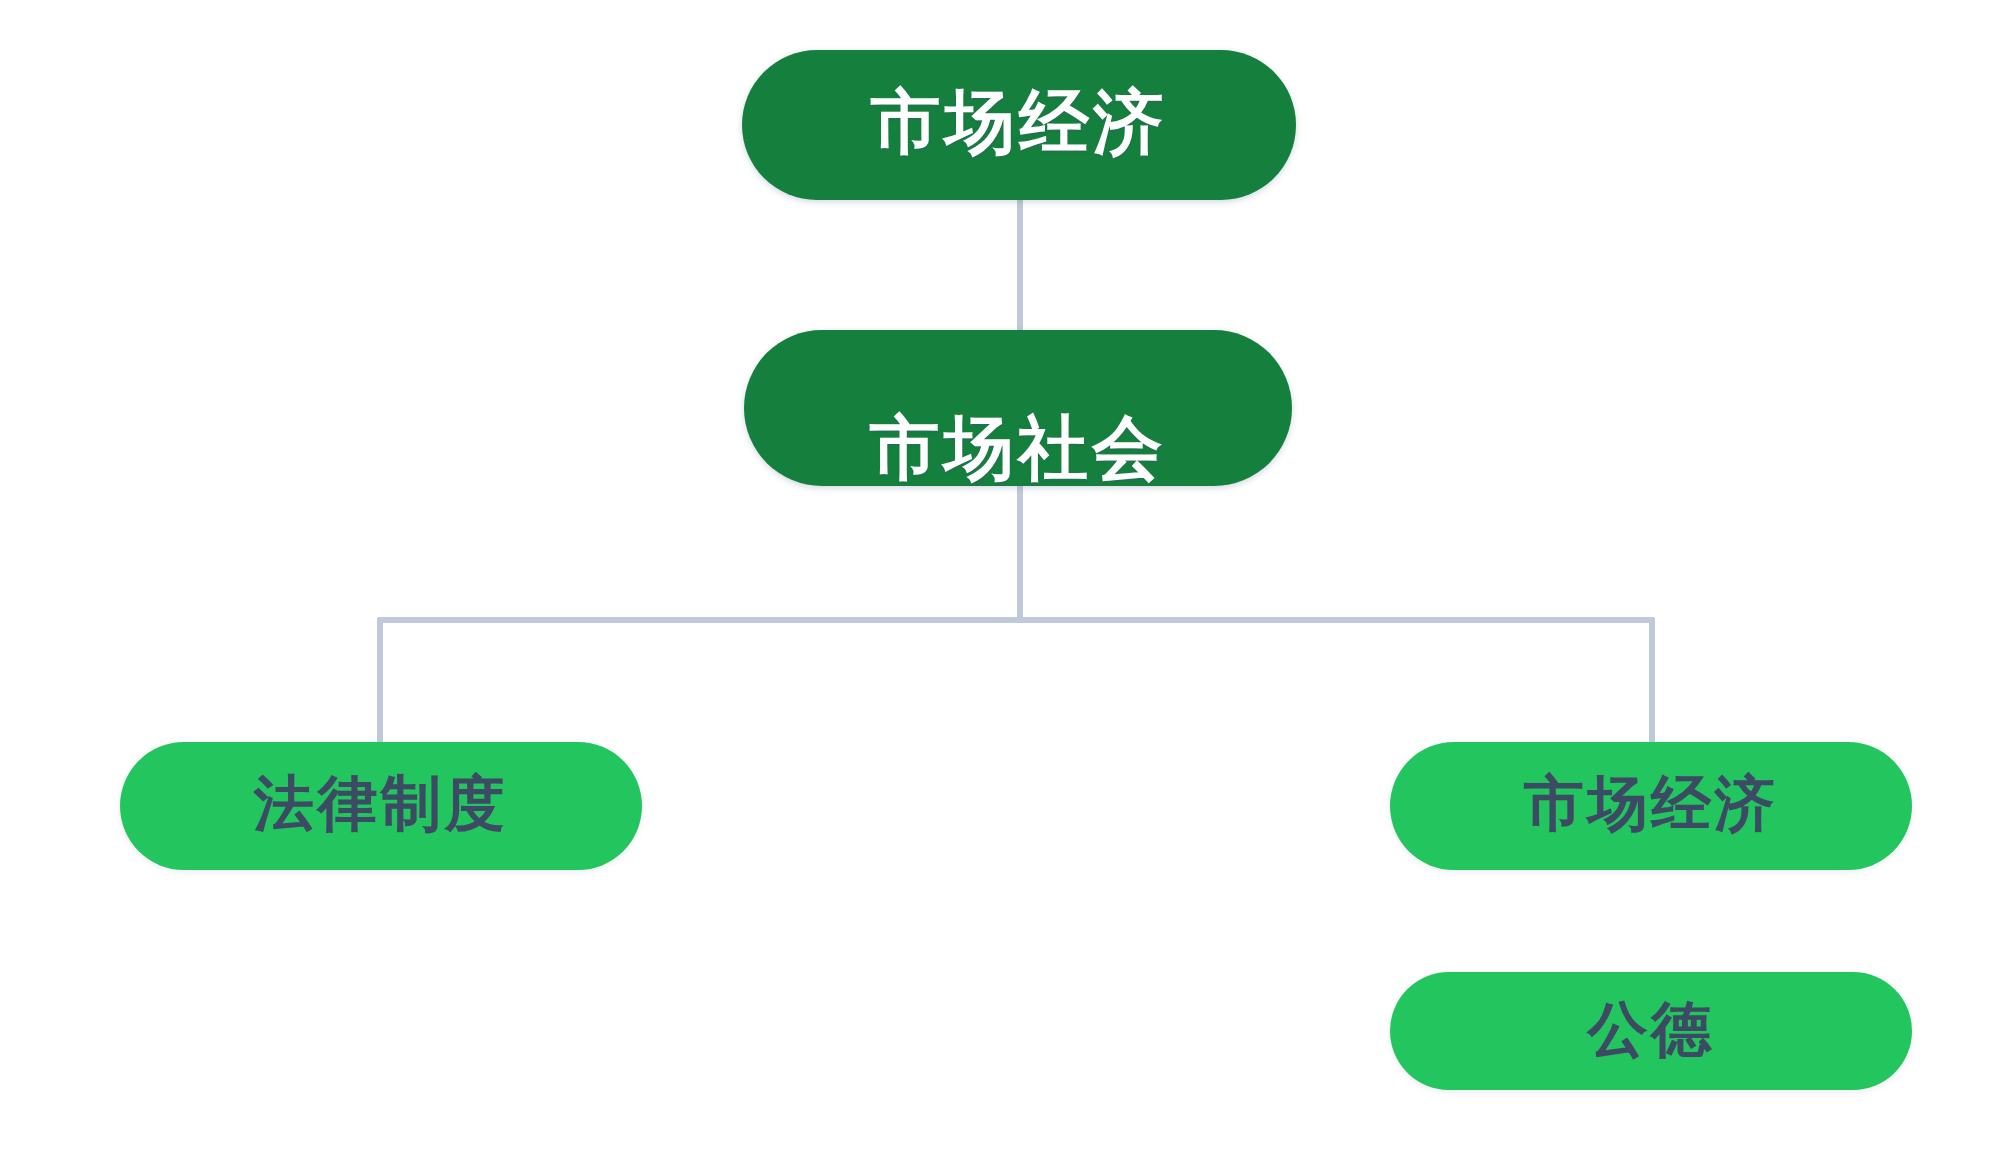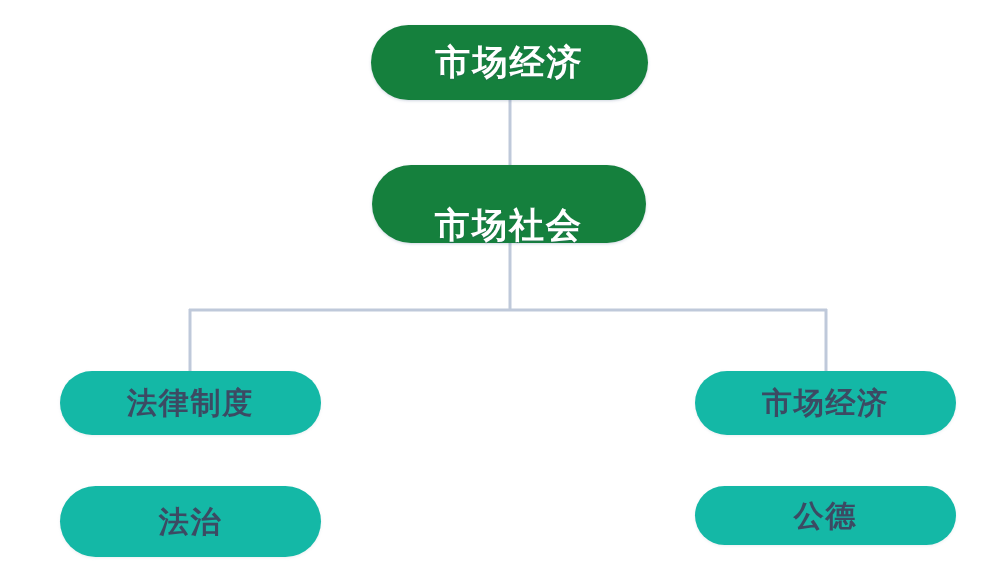--- a/index.html
+++ b/index.html
@@ -49,21 +49,21 @@
     background: #15803d;
     box-shadow: 0 1px 3px rgba(90,110,150,0.28);
   }
   .node.primary .label {
     color: #ffffff;
     font-size: 35px;
     text-shadow: 0 1px 1px rgba(60,80,120,0.30);
   }
   
   .node.secondary {
-    background: #14b8a6;
+    background: #22c55e;
     box-shadow: 0 1px 3px rgba(150,158,178,0.18);
   }
   .node.secondary .label {
     color: #3c4a63;
     font-size: 30px;
   }
   
   #node-market-economy  { left: 371px; top: 25px;  width: 277px; height: 75px; }
   #node-market-society  { left: 372px; top: 165px; width: 274px; height: 78px; align-items: flex-end; }
   #node-legal-system    { left: 60px;  top: 371px; width: 261px; height: 64px; }
@@ -95,21 +95,18 @@
   </div>
 
   <div class="node secondary" id="node-legal-system">
     <span class="label">法律制度</span>
   </div>
 
   <div class="node secondary" id="node-moral-foundation">
     <span class="label">市场经济</span>
   </div>
 
-  <div class="node secondary" id="node-rule-of-law">
-    <span class="label">法治</span>
-  </div>
 
   <div class="node secondary" id="node-public-morality">
     <span class="label">公德</span>
   </div>
 
 </div>
 
 </body></html>

